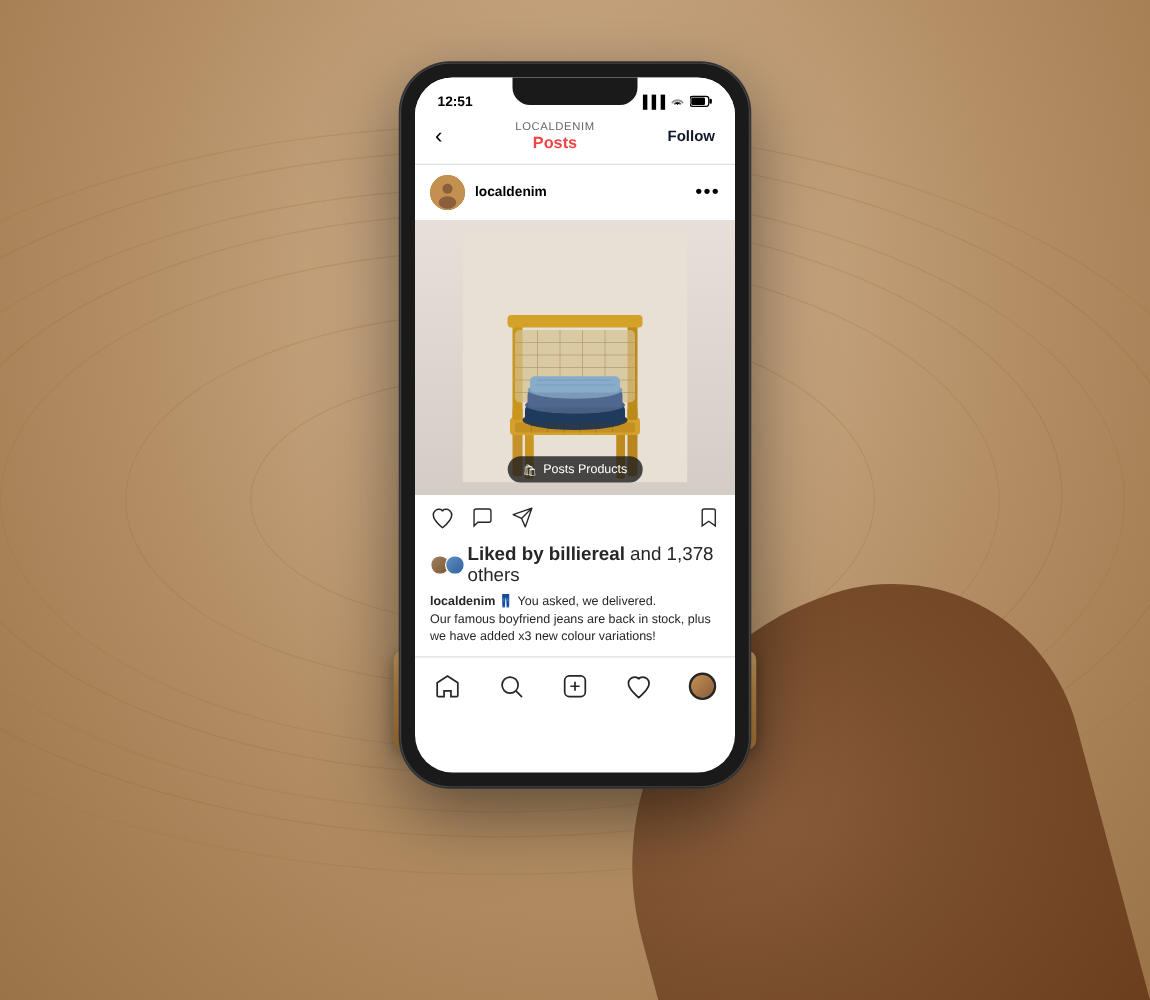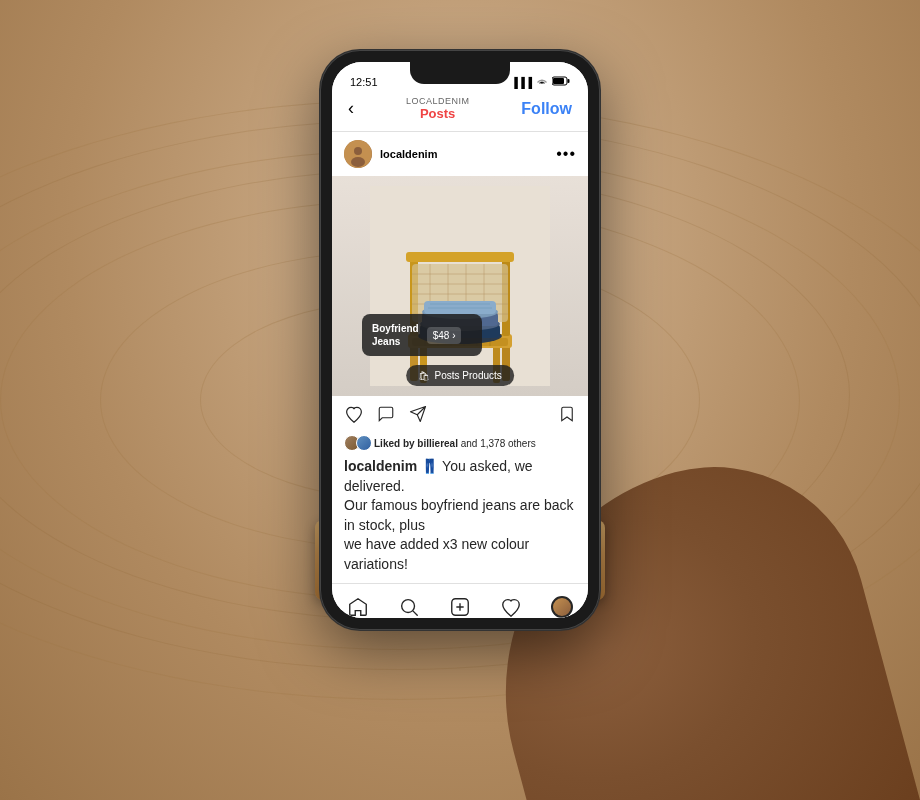--- a/index.html
+++ b/index.html
@@ -124,21 +124,21 @@
       display: flex;
       justify-content: space-between;
       align-items: center;
       padding: 12px 18px 4px;
       background: #fff;
       height: 32px;
     }
 
     .status-time {
       font-size: 11px;
-      font-weight: 400;
+      font-weight: 700;
       color: #000;
     }
 
     .status-icons {
       display: flex;
       gap: 4px;
       align-items: center;
       font-size: 10px;
       color: #000;
     }
@@ -175,23 +175,23 @@
     }
 
     .ig-account-title {
       font-size: 13px;
       font-weight: 700;
       color: #ef4444;
       display: block;
     }
 
     .ig-follow-btn {
-      font-size: 16px;
+      font-size: 12px;
       font-weight: 600;
-      color: #3b82f6;
+      color: #0f172a;
       background: none;
       border: none;
       cursor: pointer;
     }
 
     
     .post-header {
       display: flex;
       justify-content: space-between;
       align-items: center;
@@ -350,31 +350,31 @@
       height: 16px;
       border-radius: 50%;
       border: 1px solid #fff;
       margin-right: -4px;
     }
 
     .likes-avatar-1 { background: linear-gradient(135deg, #a08060, #7a5830); }
     .likes-avatar-2 { background: linear-gradient(135deg, #6090c0, #3060a0); }
 
     .likes-text {
-      font-size: 10px;
+      font-size: 15px;
       color: #262626;
     }
 
     .likes-text strong { font-weight: 600; }
 
     
     .caption {
       padding: 2px 12px 8px;
       background: #fff;
-      font-size: 14px;
+      font-size: 10px;
       color: #262626;
       line-height: 1.4;
     }
 
     .caption-user {
       font-weight: 600;
     }
 
     
     .bottom-nav {
@@ -527,27 +527,20 @@
             <rect x="52" y="126" width="76" height="14" rx="4" fill="#506890"></rect>
 
             <ellipse cx="90" cy="126" rx="38" ry="7" fill="#7a9ab8"></ellipse>
             <rect x="54" y="115" width="72" height="13" rx="4" fill="#8aaccb"></rect>
 
             <line x1="60" y1="118" x2="120" y2="118" stroke="#6090b0" stroke-width="0.8" opacity="0.5"></line>
             <line x1="58" y1="122" x2="122" y2="122" stroke="#6090b0" stroke-width="0.8" opacity="0.5"></line>
           </svg>
         </div>
 
-        <div class="product-tag">
-          <div class="product-tag-text">
-            <span style="white-space:pre">Boyfriend
-Jeans</span>
-          </div>
-          <span class="product-tag-price">$48 ›</span>
-        </div>
 
         <button class="view-products-btn">
           <span class="view-products-icon">🛍</span>
           <span class="view-products-text">Posts Products</span>
         </button>
       </div>
 
       <div class="post-actions">
         <div class="action-icons-left">
           <span class="action-icon">

